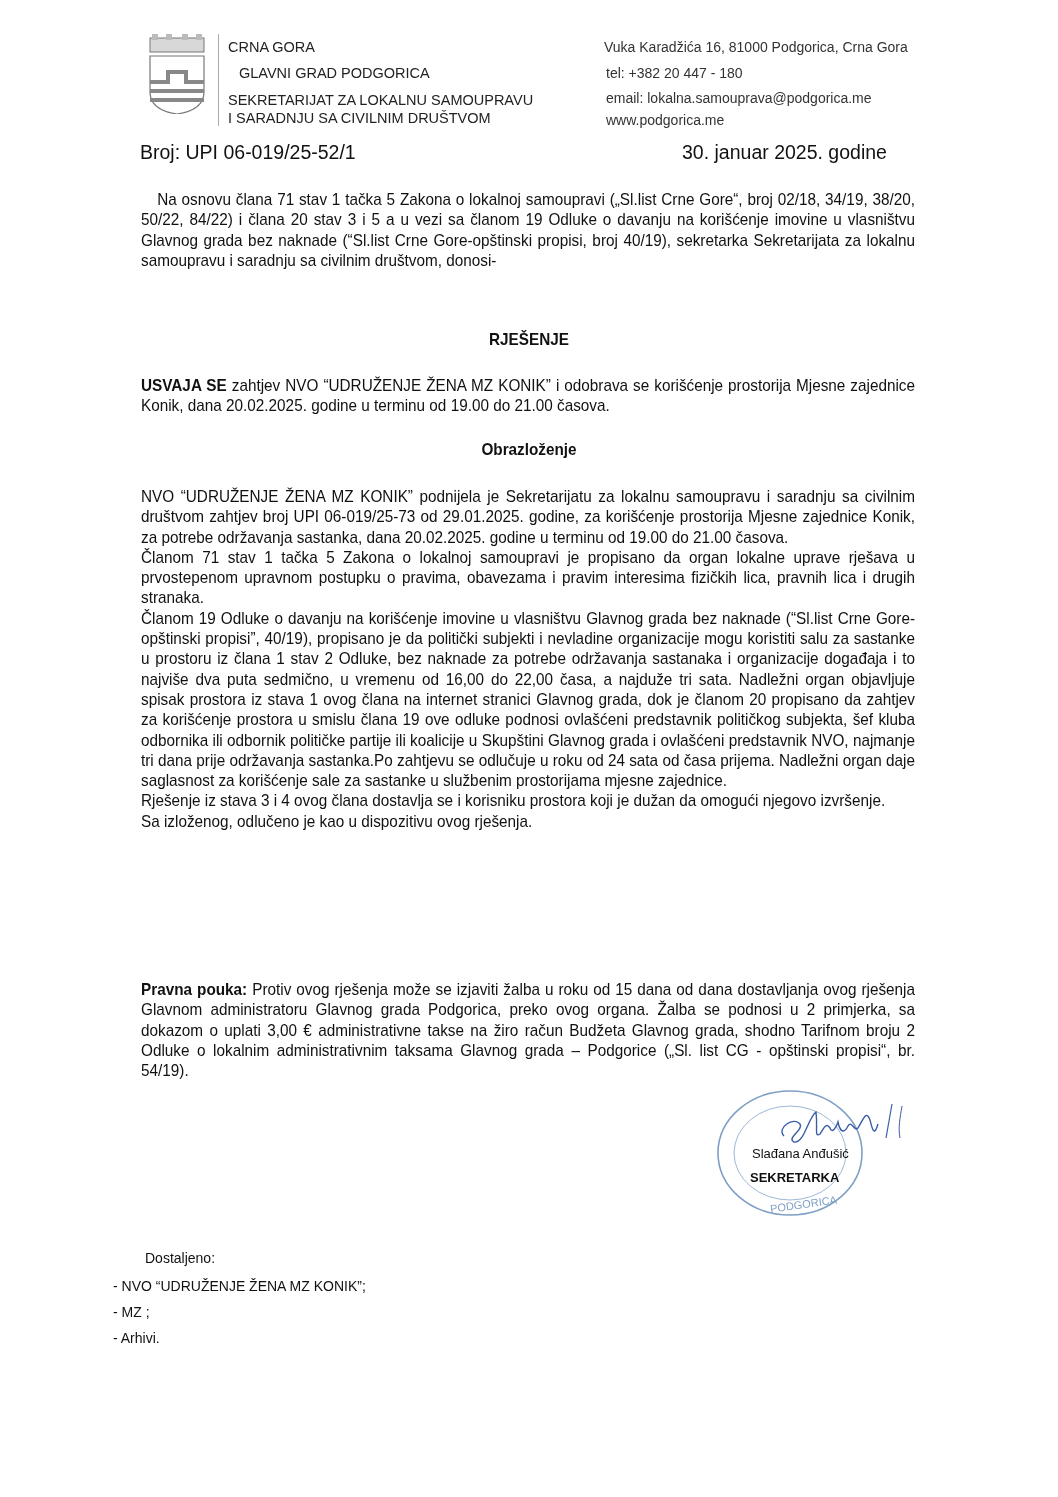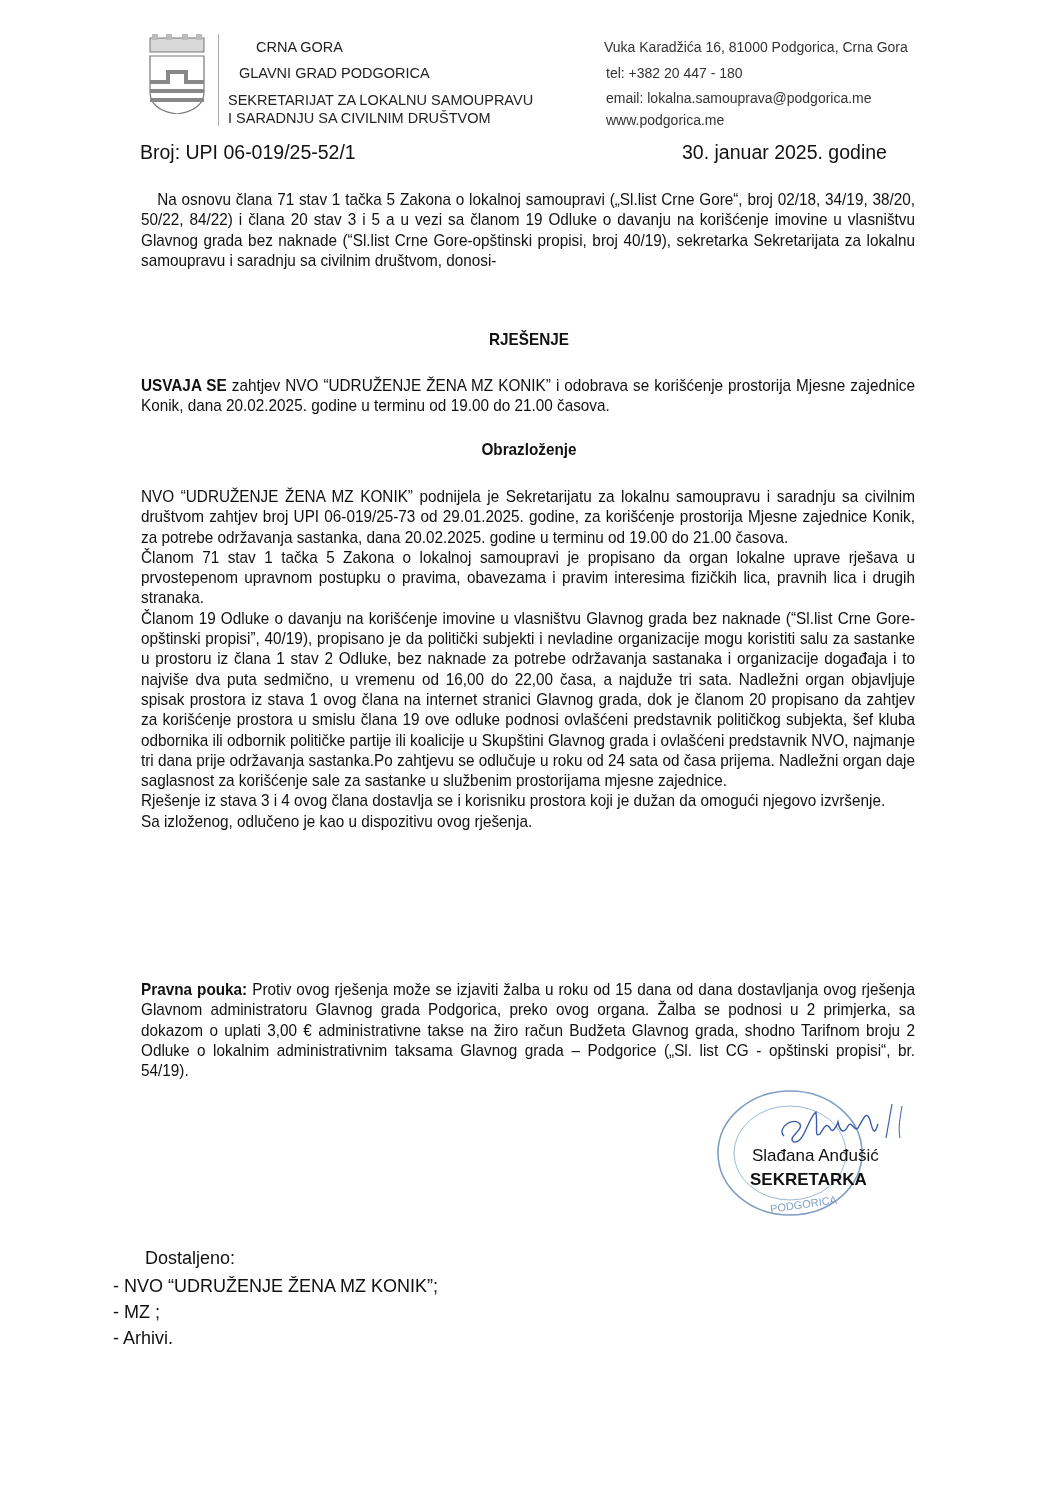--- a/index.html
+++ b/index.html
@@ -8,42 +8,42 @@
   .hdr { font-family: "Liberation Sans", sans-serif; font-size: 14.5px; color: #222; line-height: 1; }
   .hdr-r { font-family: "Liberation Sans", sans-serif; font-size: 14px; color: #333; line-height: 1; }
   .big { font-family: "Liberation Sans", sans-serif; font-size: 19.5px; color: #111; }
   .body-text { font-family: "Liberation Sans", sans-serif; font-size: 17px; line-height: 20.3px; color: #111;
     text-align: justify; transform: scaleX(0.9); transform-origin: left top; width: 860px; }
   .body-text p { margin: 0; }
   .heading { font-family: "Liberation Sans", sans-serif; font-size: 17px; font-weight: bold; color: #111;
     width: 1058px; left: 0; text-align: center; transform: scaleX(0.9); }
   .vline { width: 1px; background: #aaa; }
   b.lead { font-weight: bold; }
-  .list { font-family: "Liberation Sans", sans-serif; font-size: 18px; line-height: 24px; color: #111; }
-  .sig { font-family: "Liberation Sans", sans-serif; font-size: 17px; color: #111; }
+  .list { font-family: "Liberation Sans", sans-serif; font-size: 14px; line-height: 24px; color: #111; }
+  .sig { font-family: "Liberation Sans", sans-serif; font-size: 13px; color: #111; }
 </style>
 </head>
 <body>
 
 <div class="abs" style="left:146px;top:34px;width:62px;height:80px;">
   <svg width="62" height="80" viewBox="0 0 62 80">
     <rect x="4" y="4" width="54" height="14" fill="#d8d8d8" stroke="#777" stroke-width="1"></rect>
     <rect x="6" y="0" width="6" height="6" fill="#bbb"></rect>
       <rect x="20" y="0" width="6" height="6" fill="#bbb"></rect>
     <rect x="36" y="0" width="6" height="6" fill="#bbb"></rect>
       <rect x="50" y="0" width="6" height="6" fill="#bbb"></rect>
     <path d="M4 22 H58 V58 Q58 76 31 80 Q4 76 4 58 Z" fill="#fff" stroke="#777" stroke-width="1.2"></path>
     <path d="M4 46 H20 V36 H42 V46 H58 V50 H38 V40 H24 V50 H4 Z" fill="#888"></path>
     <rect x="4" y="55" width="54" height="4" fill="#888"></rect>
     <rect x="4" y="64" width="54" height="4" fill="#888"></rect>
   </svg>
 </div>
 <div class="abs vline" style="left:218px;top:34px;height:92px;"></div>
 
-<div class="abs hdr" style="left:228px;top:40px;margin-left:28px;">CRNA GORA</div>
+<div class="abs hdr" style="left:228px;top:40px;">CRNA GORA</div>
 <div class="abs hdr" style="left:239px;top:66px;">GLAVNI GRAD PODGORICA</div>
 <div class="abs hdr" style="left:228px;top:93px;">SEKRETARIJAT ZA LOKALNU SAMOUPRAVU</div>
 <div class="abs hdr" style="left:228px;top:111px;">I SARADNJU SA CIVILNIM DRUŠTVOM</div>
 
 <div class="abs hdr-r" style="left:604px;top:40px;">Vuka Karadžića 16, 81000 Podgorica, Crna Gora</div>
 <div class="abs hdr-r" style="left:606px;top:66px;">tel: +382 20 447 - 180</div>
 <div class="abs hdr-r" style="left:606px;top:91px;">email: lokalna.samouprava@podgorica.me</div>
 <div class="abs hdr-r" style="left:606px;top:113px;">www.podgorica.me</div>
 
 <div class="abs big" style="left:140px;top:141px;">Broj: UPI 06-019/25-52/1</div>

